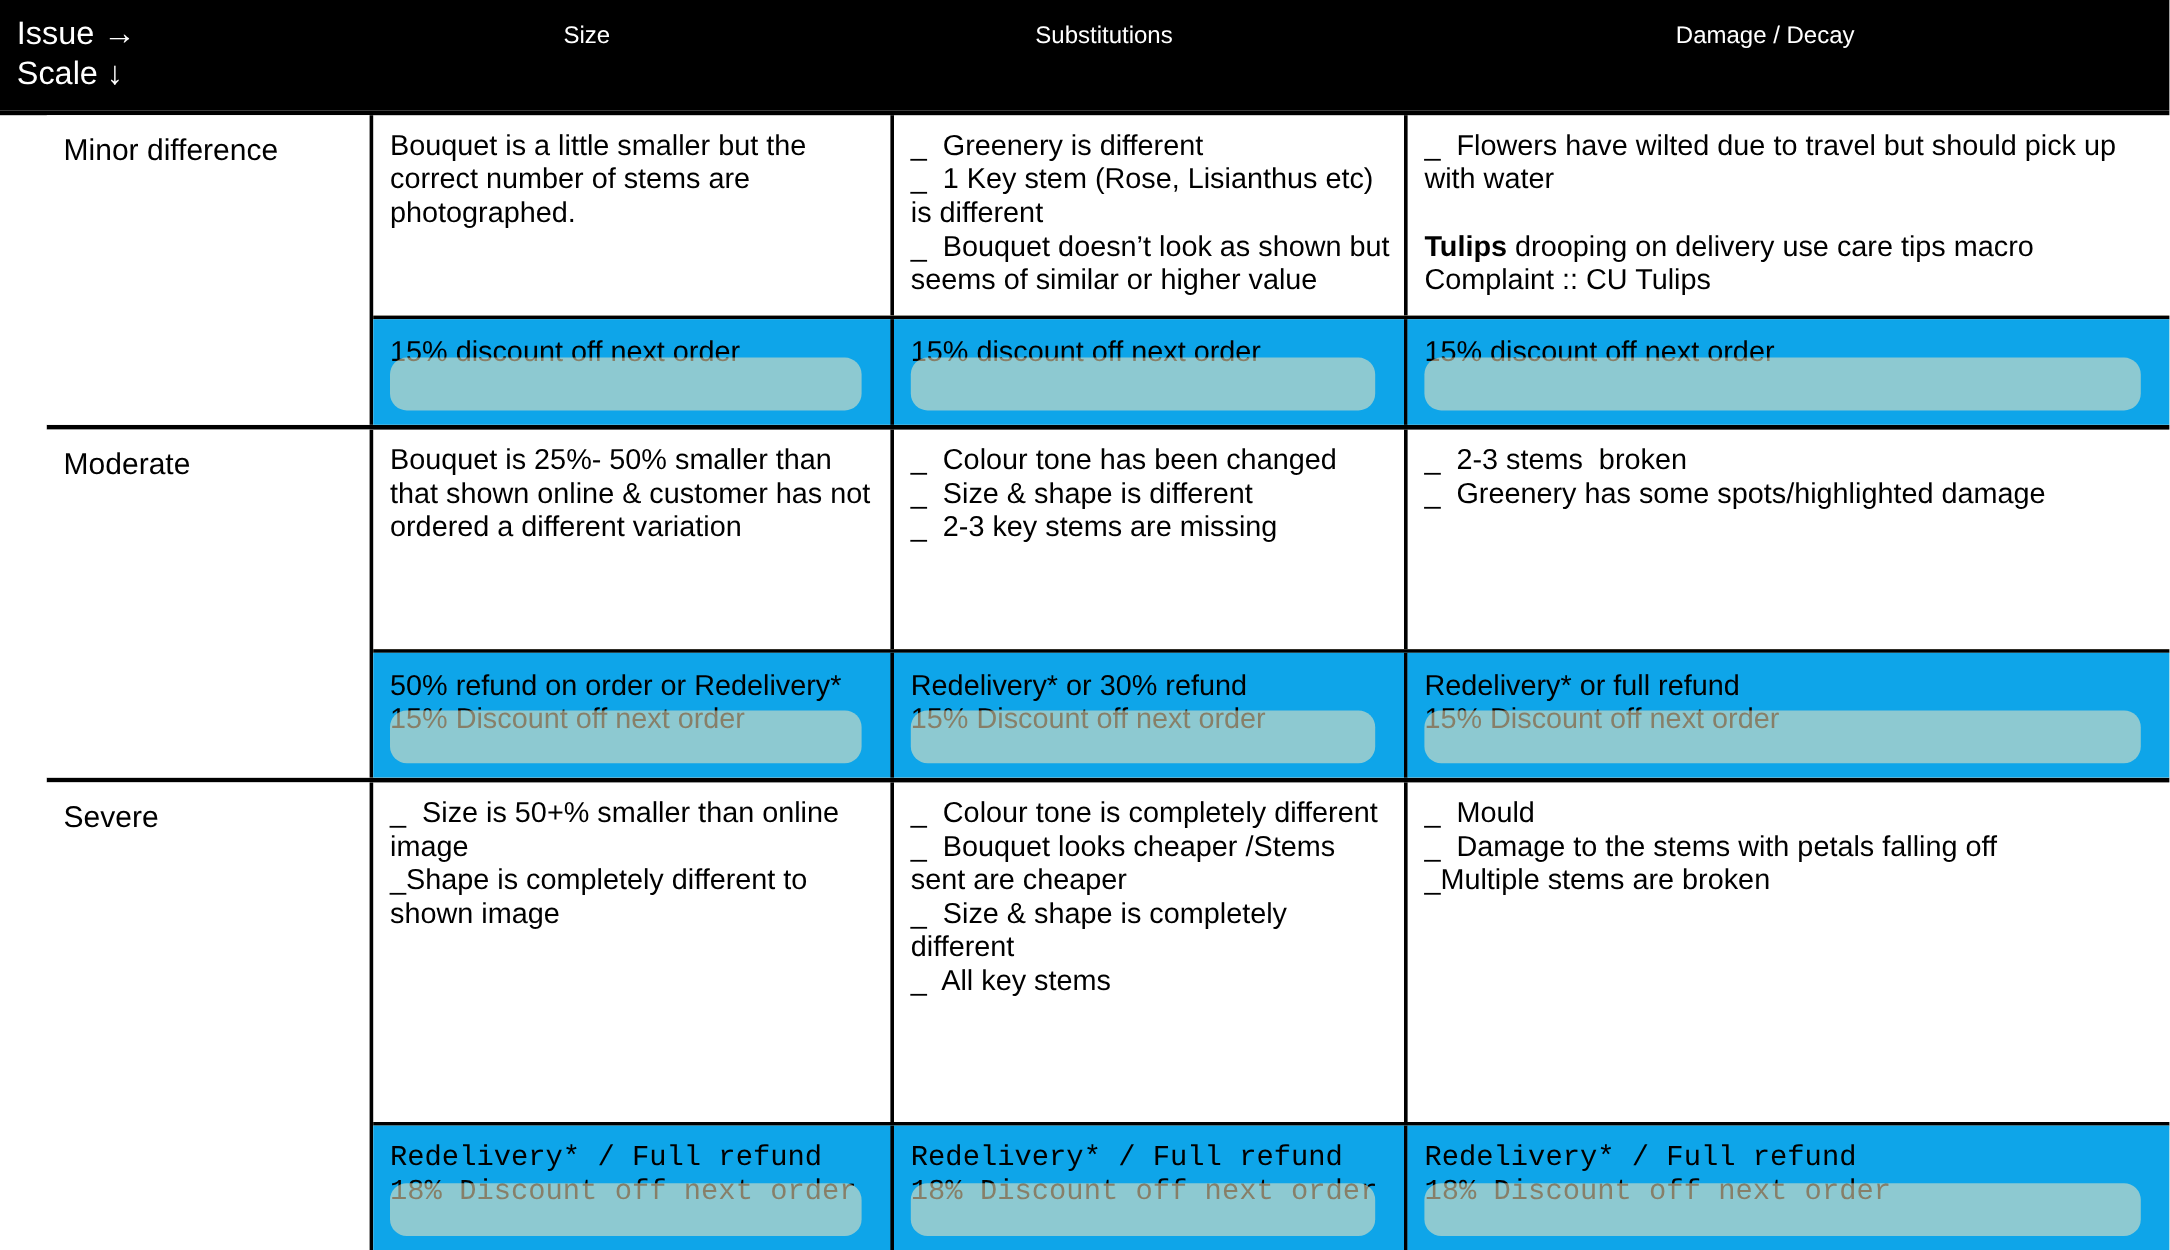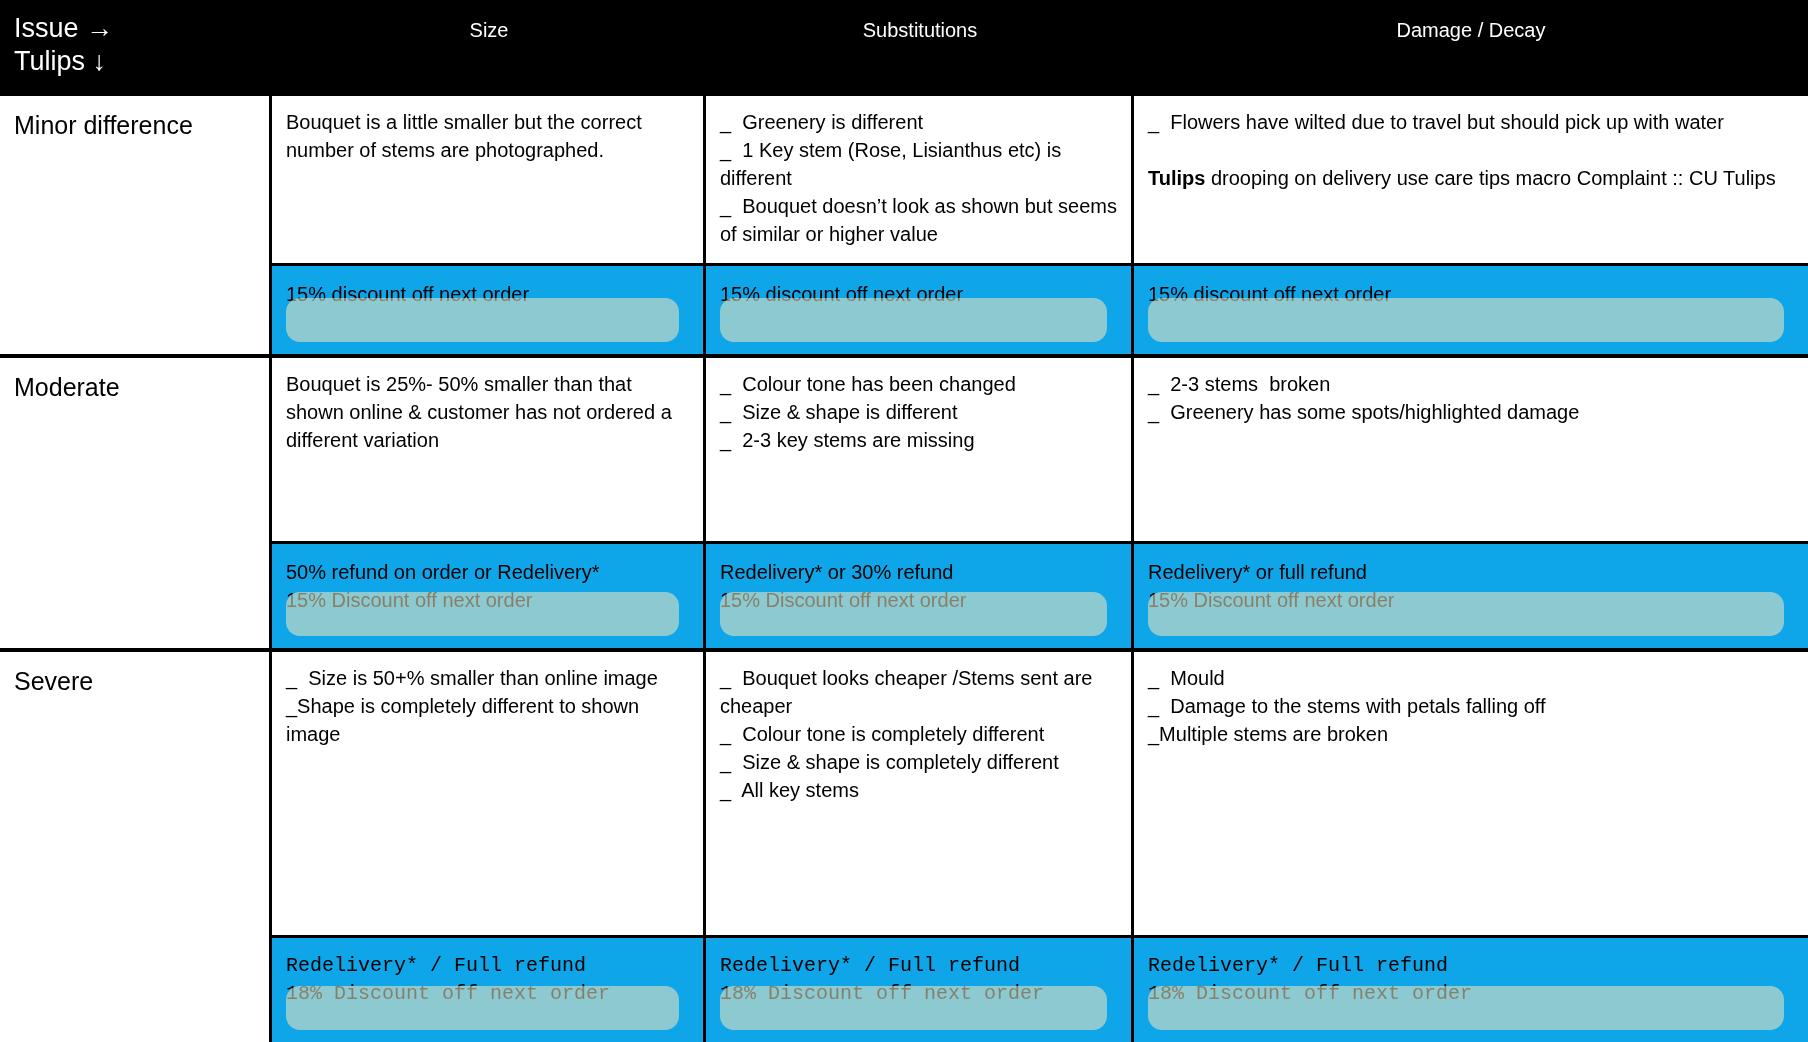--- a/index.html
+++ b/index.html
@@ -60,20 +60,21 @@
   .header-col.col-size { flex: 0 0 434px; }
   .header-col.col-subs { flex: 0 0 428px; }
   .header-col.col-dmg  { flex: 1 1 0; }
 
   
   .body-area {
     flex: 1 1 auto;
     display: flex;
     flex-direction: column;
     border-top: 4px solid #000000;
+    padding-left: 39px;
   }
 
   .scale-row {
     display: flex;
     flex-direction: column;
     flex: 1 1 0;
     border-bottom: 4px solid #000000;
     min-height: 0;
   }
   .scale-row:last-child { border-bottom: none; }
@@ -110,21 +111,21 @@
   .issue-strip.remedy-strip {
     flex: 0 0 auto;
     border-top: 3px solid #000000;
     background: #faedc8;
   }
 
   .cell {
     box-sizing: border-box;
     border-right: 3px solid #000000;
     padding: 12px 10px 10px 14px;
-    font-size: 20px;
+    font-size: 24px;
     line-height: 28px;
     min-width: 0;
     overflow: hidden;
   }
   .cell:last-child { border-right: none; }
 
   .cell.c-size { flex: 0 0 434px; }
   .cell.c-subs { flex: 0 0 428px; }
   .cell.c-dmg  { flex: 1 1 0; }
 
@@ -158,21 +159,21 @@
   .row-severe .remedy-strip   { min-height: 104px; font-family: Liberation Mono, monospace; }
 </style>
 </head>
 <body>
 
 <div class="matrix">
 
   <div class="header-band">
     <div class="header-corner">
       <div class="corner-line">Issue →</div>
-      <div class="corner-line">Tulips ↓</div>
+      <div class="corner-line">Scale ↓</div>
     </div>
     <div class="header-col col-size">Size</div>
     <div class="header-col col-subs">Substitutions</div>
     <div class="header-col col-dmg">Damage / Decay</div>
   </div>
 
   <div class="body-area">
 
     <div class="scale-row row-minor">
       <div class="row-inner">
@@ -253,22 +254,22 @@
     <div class="scale-row row-severe">
       <div class="row-inner">
         <div class="scale-label-cell">Severe</div>
         <div class="row-content">
           <div class="issue-strip">
             <div class="cell c-size">
               <div class="line">_  Size is 50+% smaller than online image</div>
               <div class="line">_Shape is completely different to shown image</div>
             </div>
             <div class="cell c-subs">
+              <div class="line">_  Colour tone is completely different</div>
               <div class="line">_  Bouquet looks cheaper /Stems sent are cheaper</div>
-              <div class="line">_  Colour tone is completely different</div>
               <div class="line">_  Size &amp; shape is completely different</div>
               <div class="line">_  All key stems</div>
             </div>
             <div class="cell c-dmg">
               <div class="line">_  Mould</div>
               <div class="line">_  Damage to the stems with petals falling off</div>
               <div class="line">_Multiple stems are broken</div>
             </div>
           </div>
           <div class="issue-strip remedy-strip">

